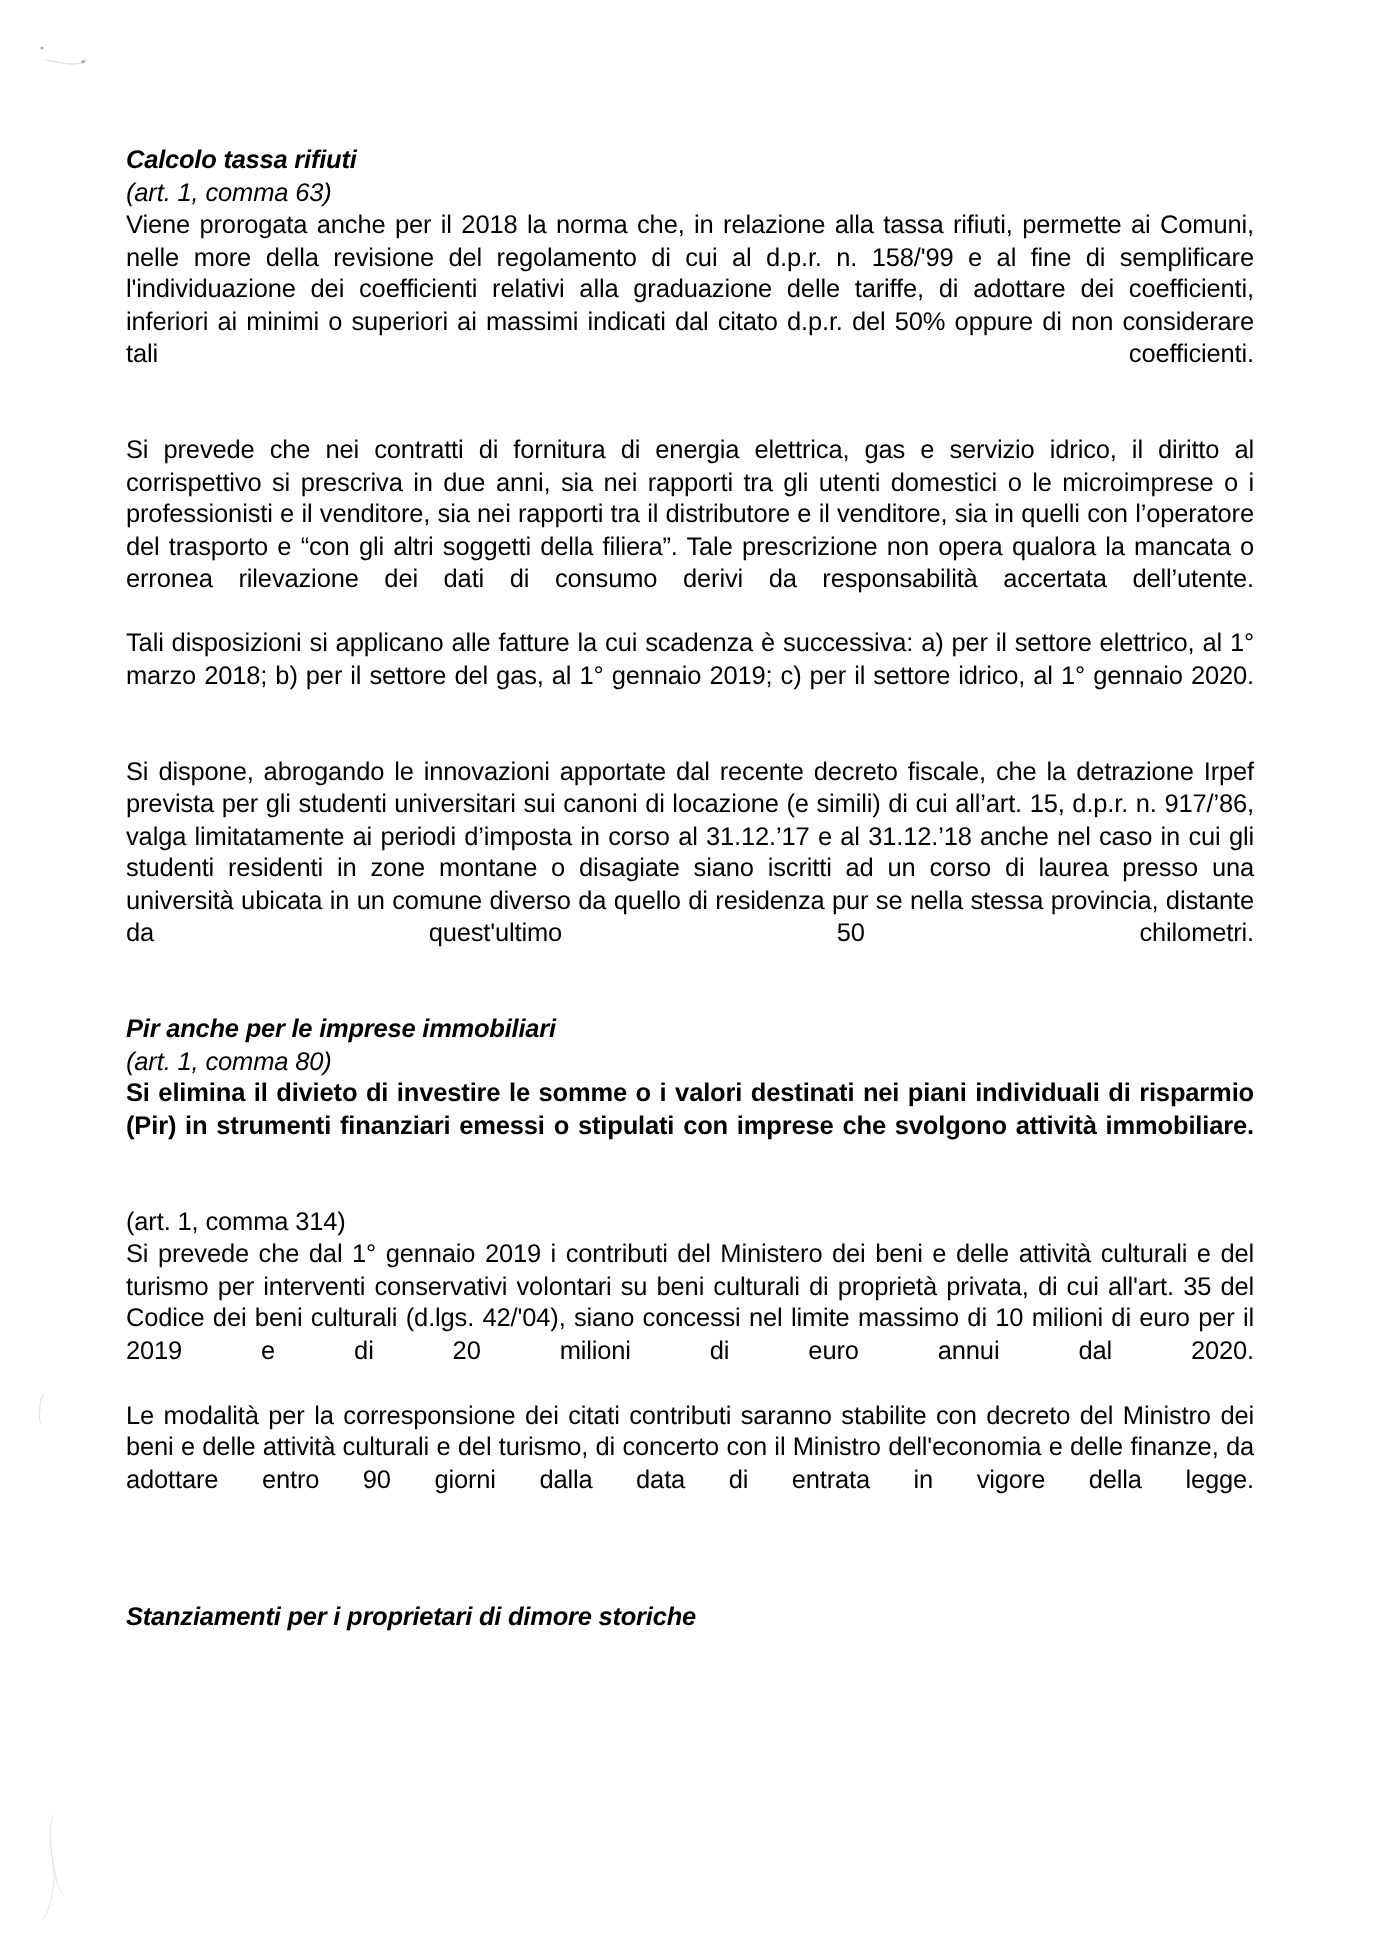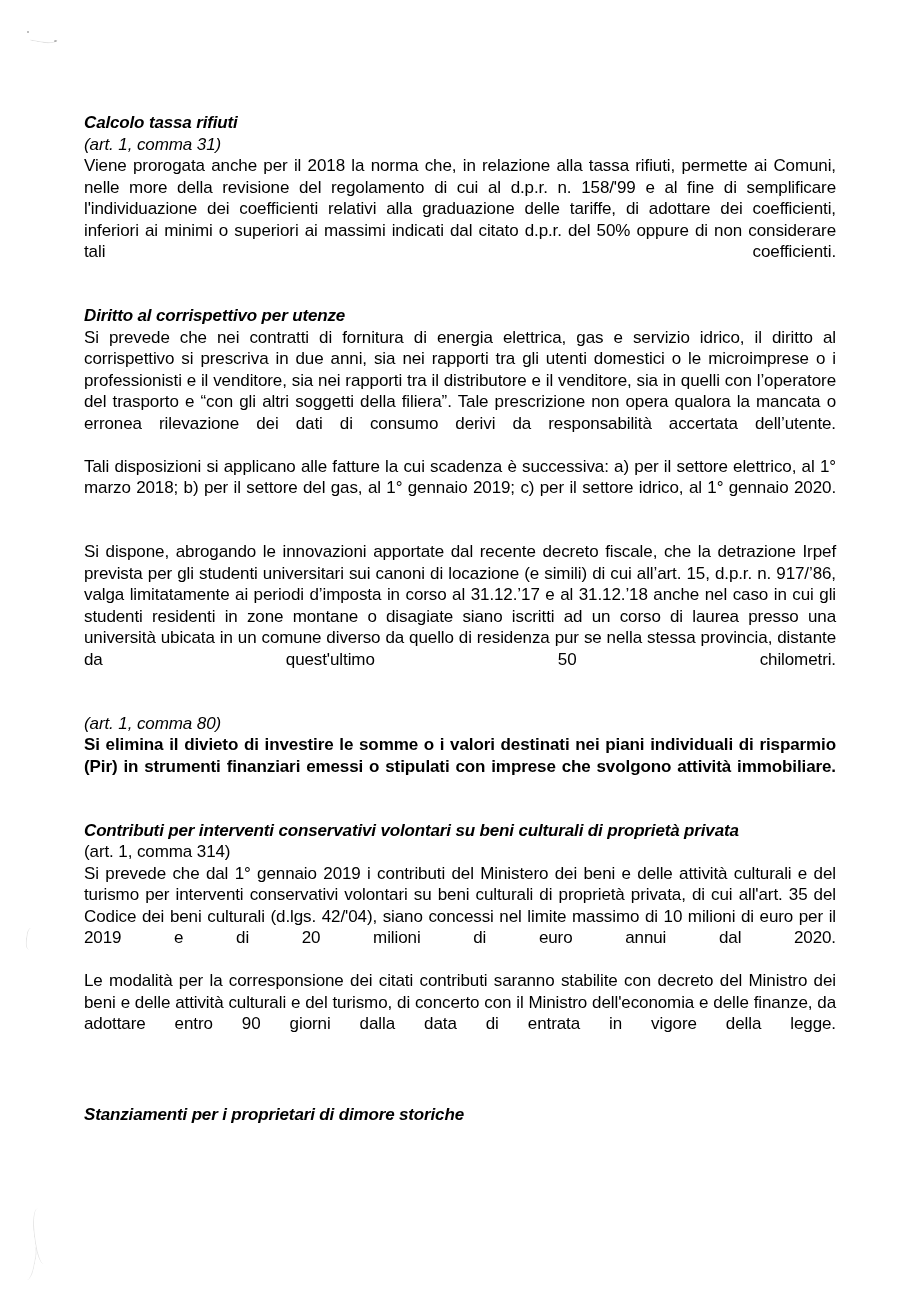--- a/index.html
+++ b/index.html
@@ -56,21 +56,21 @@
     left: 24px; top: 1246px; width: 10px; height: 34px;
     border-right: 1px solid #e0e0e0;
     border-radius: 0 40% 40% 0;
     transform: rotate(12deg);
     opacity: .7;
   }
 
   .content {
     position: absolute;
     left: 84px;
-    top: 112px;
+    top: 96px;
     width: 752px;
   }
 
   .section { margin-bottom: 21px; }
   .section:last-child { margin-bottom: 0; margin-top: 48px; }
 
   .sec-title {
     font-weight: bold;
     font-style: italic;
     font-size: 17px;
@@ -111,37 +111,36 @@
   <div class="artifact hair-top"></div>
   <div class="artifact speck speck-a"></div>
   <div class="artifact speck speck-b"></div>
   <div class="artifact hair-mid"></div>
   <div class="artifact hair-bot-1"></div>
   <div class="artifact hair-bot-2"></div>
 
   <div class="content">
       <div class="section">
         <div class="sec-title">Calcolo tassa rifiuti</div>
-        <div class="sec-subtitle">(art. 1, comma 31)</div>
+        <div class="sec-subtitle">(art. 1, comma 63)</div>
         <p class="para" style="margin: 0px;">Viene prorogata anche per il 2018 la norma che, in relazione alla tassa rifiuti, permette ai Comuni, nelle more della revisione del regolamento di cui al d.p.r. n. 158/'99 e al fine di semplificare l'individuazione dei coefficienti relativi alla graduazione delle tariffe, di adottare dei coefficienti, inferiori ai minimi o superiori ai massimi indicati dal citato d.p.r. del 50% oppure di non considerare tali coefficienti.</p>
       </div>
       <div class="section">
-        <div class="sec-title">Diritto al corrispettivo per utenze</div>
         <p class="para" style="margin: 0px;">Si prevede che nei contratti di fornitura di energia elettrica, gas e servizio idrico, il diritto al corrispettivo si prescriva in due anni, sia nei rapporti tra gli utenti domestici o le microimprese o i professionisti e il venditore, sia nei rapporti tra il distributore e il venditore, sia in quelli con l’operatore del trasporto e “con gli altri soggetti della filiera”. Tale prescrizione non opera qualora la mancata o erronea rilevazione dei dati di consumo derivi da responsabilità accertata dell’utente.</p>
         <p class="para" style="margin: 0px;">Tali disposizioni si applicano alle fatture la cui scadenza è successiva: a) per il settore elettrico, al 1° marzo 2018; b)  per il settore del gas, al 1° gennaio 2019; c)  per il settore idrico, al 1° gennaio 2020.</p>
       </div>
       <div class="section">
         <p class="para" style="margin: 0px;">Si dispone, abrogando le innovazioni apportate dal recente decreto fiscale, che la detrazione Irpef prevista per gli studenti universitari sui canoni di locazione (e simili) di cui all’art. 15, d.p.r. n. 917/’86, valga limitatamente ai periodi d’imposta in corso al 31.12.’17 e al 31.12.’18 anche nel caso in cui gli studenti residenti in zone montane o disagiate siano iscritti ad un corso di laurea presso una università ubicata in un comune diverso da quello di residenza pur se nella stessa provincia, distante da quest'ultimo 50 chilometri.</p>
       </div>
       <div class="section">
+        <div class="sec-title">Pir anche per le imprese immobiliari</div>
         <div class="sec-subtitle">(art. 1, comma 80)</div>
         <p class="para" style="margin: 0px; font-weight: bold;">Si elimina il divieto di investire le somme o i valori destinati nei piani individuali di risparmio (Pir) in strumenti finanziari emessi o stipulati con imprese che svolgono attività immobiliare.</p>
       </div>
       <div class="section">
-        <div class="sec-title">Contributi per interventi conservativi volontari su beni culturali di proprietà privata</div>
         <div class="sec-subtitle roman">(art. 1, comma 314)</div>
         <p class="para" style="margin: 0px;">Si prevede che dal 1° gennaio 2019 i contributi del Ministero dei beni e delle attività culturali e del turismo per interventi conservativi volontari su beni culturali di proprietà privata, di cui all'art. 35 del Codice dei beni culturali (d.lgs. 42/'04), siano concessi nel limite massimo di 10 milioni di euro per il 2019 e di 20 milioni di euro annui dal 2020.</p>
         <p class="para" style="margin: 0px;">Le modalità per la corresponsione dei citati contributi saranno stabilite con decreto del Ministro dei beni e delle attività culturali e del turismo, di concerto con il Ministro dell'economia e delle finanze, da adottare entro 90 giorni dalla data di entrata in vigore della legge.</p>
       </div>
       <div class="section">
         <div class="sec-title">Stanziamenti per i proprietari di dimore storiche</div>
       </div>
     </div>
 
 </div>

